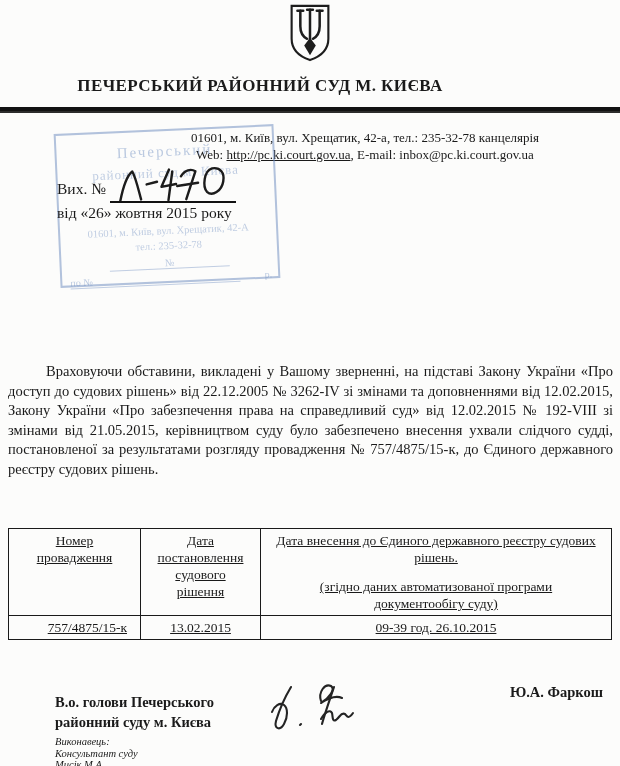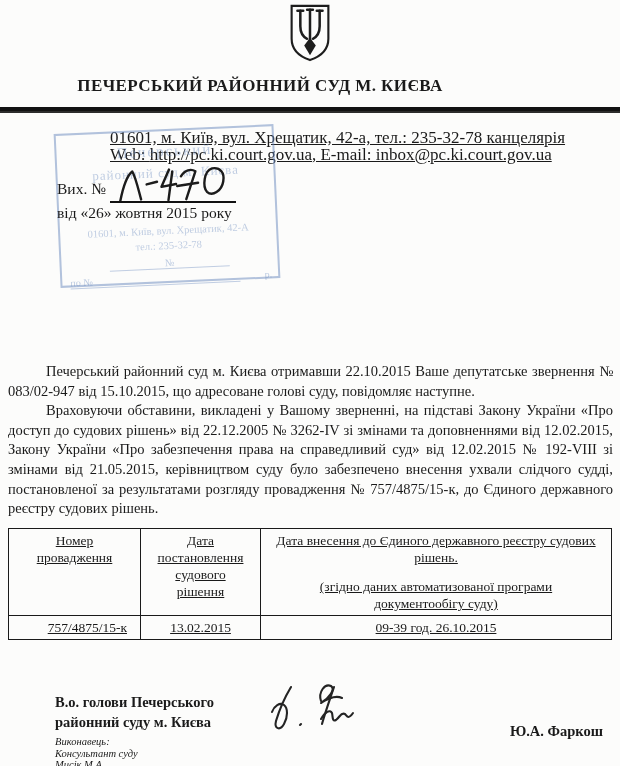--- a/index.html
+++ b/index.html
@@ -18,21 +18,21 @@
   .court-name {
     position:absolute; left:0; top:76px; width:520px;
     text-align:center; font-weight:bold; font-size:17px; letter-spacing:.4px;
   }
   .divider {
     position:absolute; left:0; top:107px; width:620px; height:2px;
     border-top:4px solid #121212; border-bottom:2px solid #2c2c2c;
   }
   .addr-block {
     position:absolute; left:110px; top:129px; width:510px;
-    font-size:17px; line-height:17px;text-decoration:underline;
+    text-align:center; font-size:13px; line-height:17px;
   }
   .addr-block .url { text-decoration:underline; }
 
   
   .stamp {
     position:absolute; left:57px; top:129px; width:220px; height:154px;
     border:2px solid rgba(104,136,189,.50);
     transform:rotate(-2.6deg);
     color:rgba(104,136,189,.55);
     z-index:1; pointer-events:none;
@@ -73,21 +73,21 @@
   table.reg td { border:1.7px solid #1a1a1a; vertical-align:top; padding:3px 13px; text-align:center; line-height:17px;text-decoration:underline; }
   td.c1 { width:132px; } td.c2 { width:120px; }
   tr.hdr td { height:84px; }
   tr.datarow td { height:24px; vertical-align:middle; }
   tr.datarow td.c1 { text-align:right; padding-left:8px; }
   .note { margin-top:12px; }
 
   
   .sig-title { position:absolute; left:55px; top:692px; width:215px; font-weight:bold; font-size:14.5px; line-height:20px; z-index:2;}
   .sig-scribble { position:absolute; left:255px; top:678px; width:120px; height:62px; z-index:2;}
-  .sig-name { position:absolute; right:17px; top:723px; font-weight:bold; font-size:14.5px; z-index:2;}
+  .sig-name { position:absolute; right:17px; top:684px; font-weight:bold; font-size:14.5px; z-index:2;}
 
   
   .executor { position:absolute; left:55px; top:736px; font-style:italic; font-size:10.5px; line-height:11.5px; z-index:2;}
 </style>
 </head>
 <body>
 
 <div class="page">
 
   <svg class="emblem" viewBox="0 0 44 60">
@@ -131,21 +131,20 @@
         <path d="M62,20 L82,18"></path>
         <path d="M96,5 C104,4 108,10 106,18 C104,27 95,32 90,27 C86,22 88,7 96,5"></path>
       </g>
     </svg>
     <div class="out-underline"></div>
     <div class="out-date">від «26» жовтня 2015 року</div>
   </div>
 
 
   <div class="body-text">
-    <p>Печерський районний суд м. Києва отримавши 22.10.2015 Ваше депутатське звернення № 083/02-947 від 15.10.2015, що адресоване голові суду, повідомляє наступне.</p>
     <p>Враховуючи обставини, викладені у Вашому зверненні, на підставі Закону України «Про доступ до судових рішень» від 22.12.2005 № 3262-IV зі змінами та доповненнями від 12.02.2015, Закону України «Про забезпечення права на справедливий суд» від 12.02.2015 № 192-VIII зі змінами від 21.05.2015, керівництвом суду було забезпечено внесення ухвали слідчого судді, постановленої за результатами розгляду провадження № 757/4875/15-к, до Єдиного державного реєстру судових рішень.</p>
   </div>
 
   <table class="reg">
     <tbody>
         <tr class="hdr">
       <td class="c1">Номер провадження</td>
       <td class="c2">Дата постановлення судового рішення</td>
       <td class="c3">
         <div>Дата внесення до Єдиного державного реєстру судових рішень.</div>

